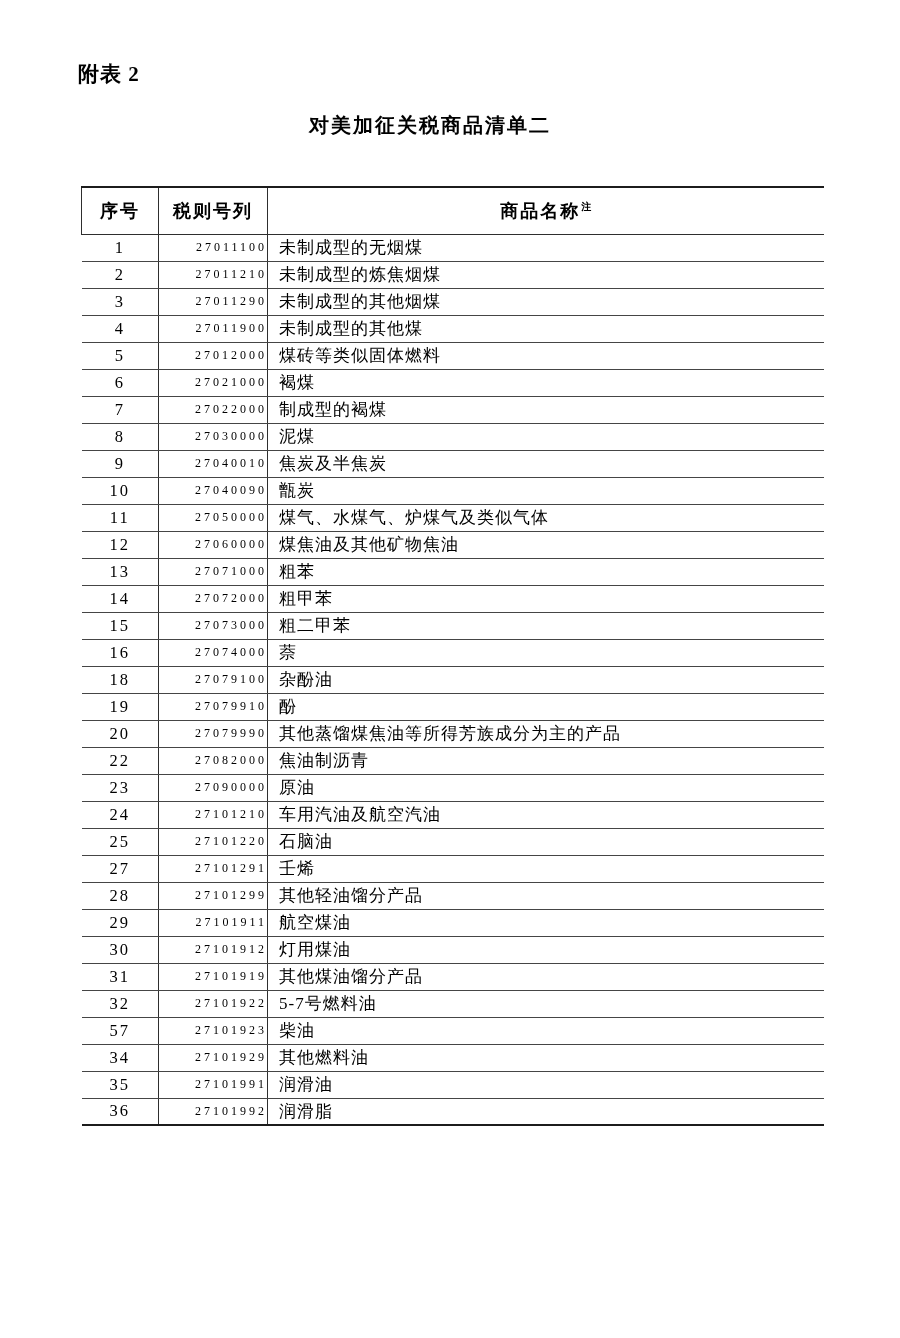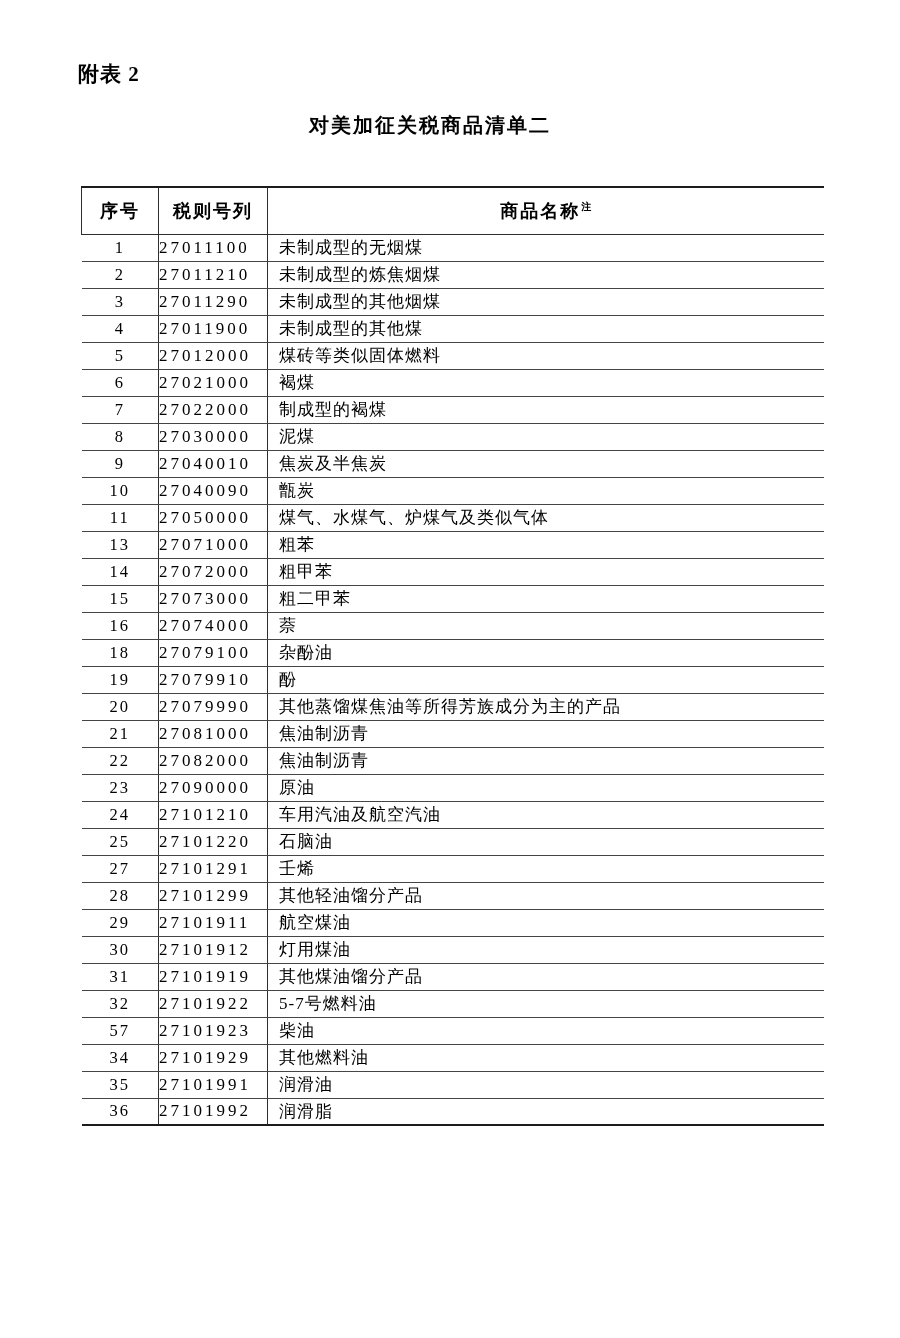--- a/index.html
+++ b/index.html
@@ -65,23 +65,23 @@
     vertical-align: middle;
     white-space: nowrap;
     overflow: hidden;
   }
   .tariff-table td.cell-no {
     text-align: center;
     letter-spacing: 2px;
     font-size: 16.5px;
   }
   .tariff-table td.cell-code {
-    text-align: left;
+    text-align: right;
     letter-spacing: 3px;
-    font-size: 17px;
+    font-size: 12px;
   }
   .tariff-table td.cell-name {
     text-align: left;
     padding-left: 11px;
     letter-spacing: 1px;
   }
   .note-marker {
     font-size: 10px;
     font-weight: bold;
     vertical-align: super;
@@ -171,20 +171,25 @@
           <td class="cell-no c1">10</td>
           <td class="cell-code c2">27040090</td>
           <td class="cell-name c3">甑炭</td>
         </tr>
         <tr>
           <td class="cell-no c1">11</td>
           <td class="cell-code c2">27050000</td>
           <td class="cell-name c3">煤气、水煤气、炉煤气及类似气体</td>
         </tr>
         <tr>
+          <td class="cell-no c1">12</td>
+          <td class="cell-code c2">27060000</td>
+          <td class="cell-name c3">煤焦油及其他矿物焦油</td>
+        </tr>
+        <tr>
           <td class="cell-no c1">13</td>
           <td class="cell-code c2">27071000</td>
           <td class="cell-name c3">粗苯</td>
         </tr>
         <tr>
           <td class="cell-no c1">14</td>
           <td class="cell-code c2">27072000</td>
           <td class="cell-name c3">粗甲苯</td>
         </tr>
         <tr>
@@ -206,25 +211,20 @@
           <td class="cell-no c1">19</td>
           <td class="cell-code c2">27079910</td>
           <td class="cell-name c3">酚</td>
         </tr>
         <tr>
           <td class="cell-no c1">20</td>
           <td class="cell-code c2">27079990</td>
           <td class="cell-name c3">其他蒸馏煤焦油等所得芳族成分为主的产品</td>
         </tr>
         <tr>
-          <td class="cell-no c1">21</td>
-          <td class="cell-code c2">27081000</td>
-          <td class="cell-name c3">焦油制沥青</td>
-        </tr>
-        <tr>
           <td class="cell-no c1">22</td>
           <td class="cell-code c2">27082000</td>
           <td class="cell-name c3">焦油制沥青</td>
         </tr>
         <tr>
           <td class="cell-no c1">23</td>
           <td class="cell-code c2">27090000</td>
           <td class="cell-name c3">原油</td>
         </tr>
         <tr>

